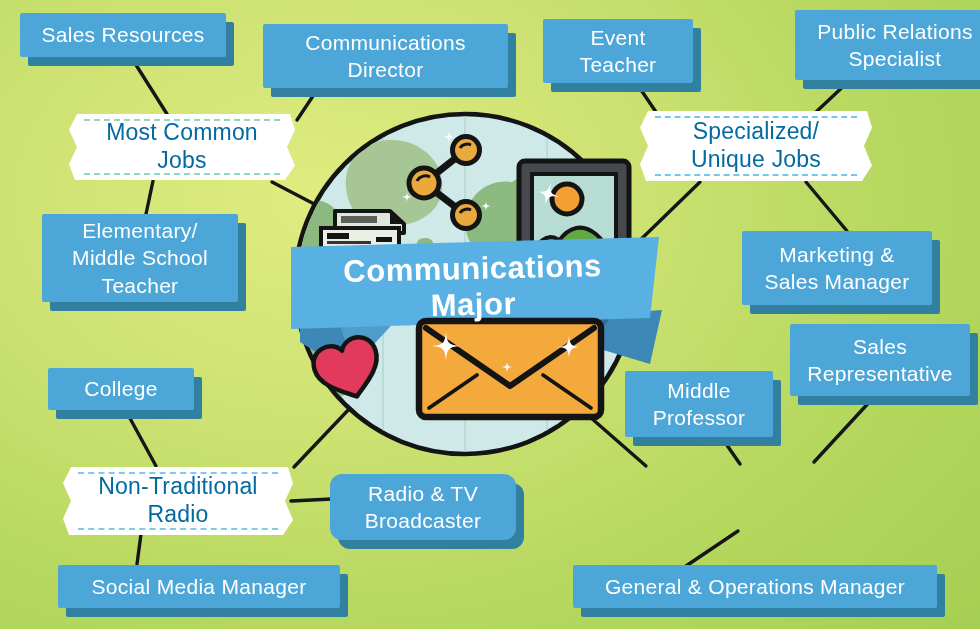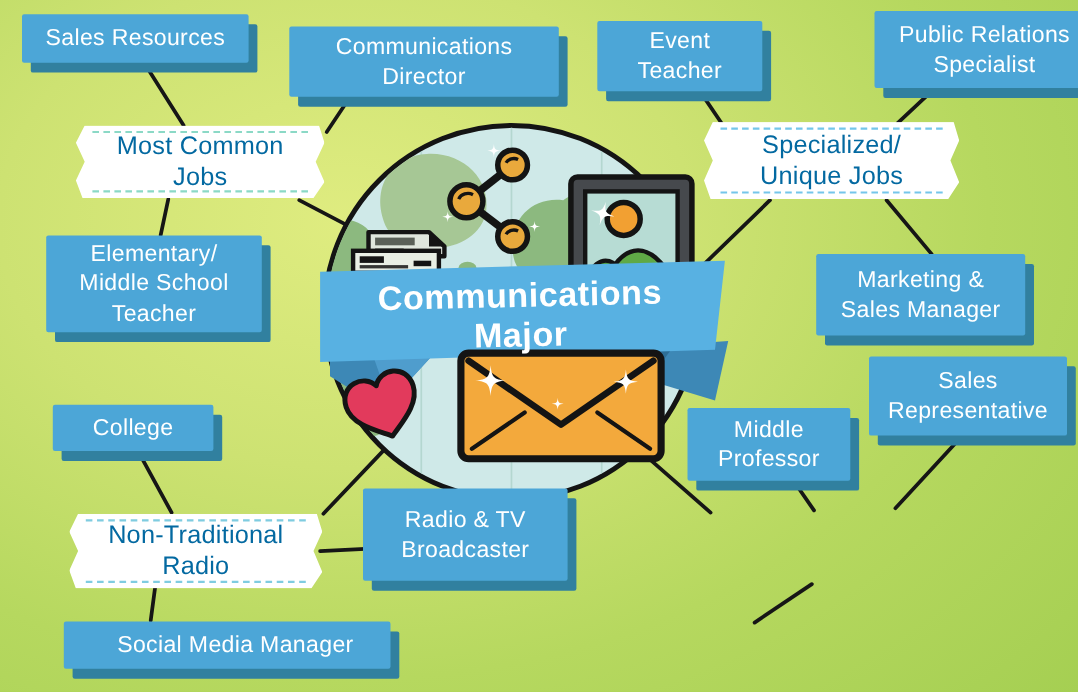--- a/index.html
+++ b/index.html
@@ -173,22 +173,23 @@
 Teacher</div>
 
   <div class="job-box" style="left:543px;top:19px;width:150px;height:64px;">Event
 Teacher</div>
   <div class="job-box" style="left:795px;top:10px;width:200px;height:70px;">Public Relations
 Specialist</div>
   <div class="job-box" style="left:742px;top:231px;width:190px;height:74px;">Marketing &amp;
 Sales Manager</div>
 
   <div class="job-box" style="left:48px;top:368px;width:146px;height:42px;">College</div>
-  <div class="job-box" style="left:330px;top:444px;width:186px;height:84px;">Radio &amp; TV
+  <div class="job-box" style="left:330px;top:474px;width:186px;height:66px;border-radius:12px;">Radio &amp; TV
 Broadcaster</div>
-  <div class="job-box" style="left:58px;top:565px;width:282px;height:43px;padding-left:15px;">Social Media Manager</div>
+  <div class="job-box" style="left:58px;top:565px;width:282px;height:43px;">Social Media Manager</div>
 
   <div class="job-box" style="left:625px;top:371px;width:148px;height:66px;">Middle
 Professor</div>
   <div class="job-box" style="left:790px;top:324px;width:180px;height:72px;">Sales
 Representative</div>
+  <div class="job-box" style="left:573px;top:565px;width:364px;height:43px;">General &amp; Operations Manager</div>
 
 </div>
 
 </body></html>

